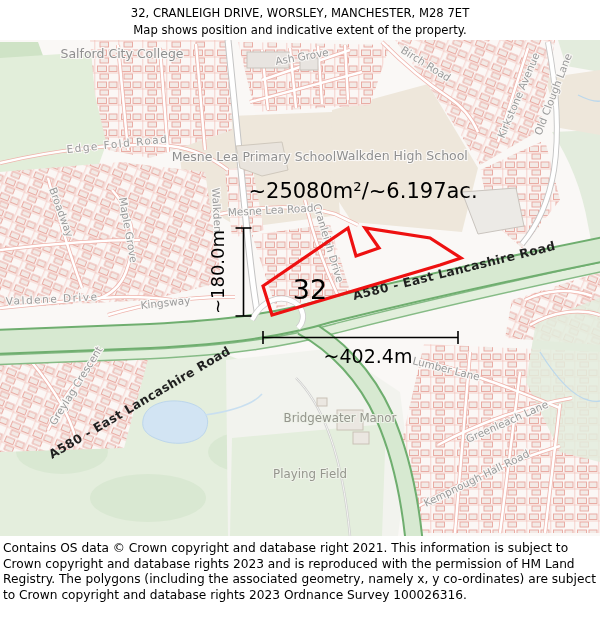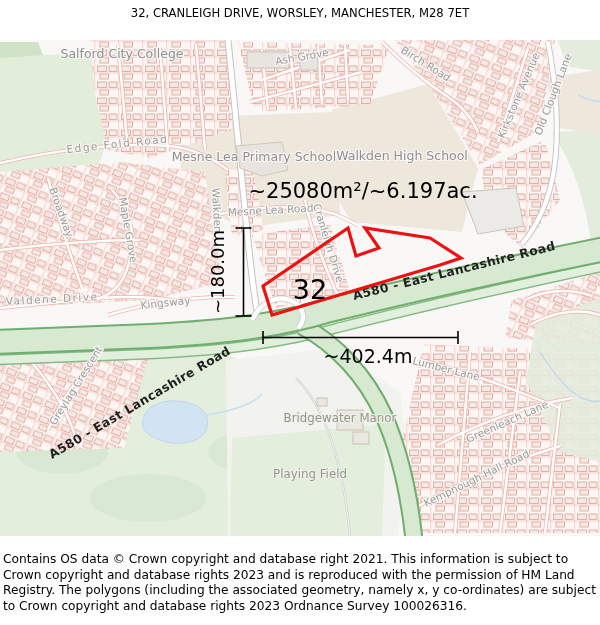--- a/index.html
+++ b/index.html
@@ -2,35 +2,36 @@
 <html><head>
 <meta charset="utf-8">
 <style>
   html,body{margin:0;padding:0;background:#ffffff;}
   body{width:600px;height:625px;overflow:hidden;font-family:"DejaVu Sans","Liberation Sans",sans-serif;}
   .hdr{width:600px;height:40px;text-align:center;padding-top:5px;box-sizing:border-box;background:#fff;}
   .hdr .t1{font-size:11.6px;color:#000;line-height:17px;white-space:nowrap;}
   .hdr .t2{font-size:11.6px;color:#000;line-height:16px;white-space:nowrap;}
   .mapwrap{width:516px;height:496px;position:relative;background:#faf8f6;}
   svg{display:block;}
-  .ftr{width:600px;box-sizing:border-box;padding:16px 3px 0 3px;font-size:12.2px;line-height:15.6px;color:#000;background:#fff;}
+  .ftr{width:600px;box-sizing:border-box;padding:5px 3px 0 3px;font-size:12.2px;line-height:15.6px;color:#000;background:#fff;}
   
   text{font-family:"DejaVu Sans","Liberation Sans",sans-serif;}
   .street{fill:#9a9a9a;font-size:10.5px;paint-order:stroke;stroke:#faf8f6;stroke-width:2.2px;}
   .street-sp{letter-spacing:1.5px;}
   .place{fill:#8f8f8f;font-size:12.5px;paint-order:stroke;stroke:#faf8f6;stroke-width:2.2px;}
   .place-sm{fill:#95968d;font-size:11.8px;paint-order:stroke;stroke:#eef2e9;stroke-width:2px;}
   .roadlbl{fill:#1f1f1f;font-size:12.3px;font-weight:bold;letter-spacing:0.4px;}
   .anno{fill:#000;}
 </style>
 </head>
 <body>
 
 <div class="hdr">
   <div class="t1">32, CRANLEIGH DRIVE, WORSLEY, MANCHESTER, M28 7ET</div>
+  <div class="t2">Map shows position and indicative extent of the property.</div>
 </div>
 
 <div class="mapwrap">
 <svg width="600" height="496" viewBox="0 40 600 496">
   <defs>
     <pattern id="bA" width="24" height="16" patternUnits="userSpaceOnUse">
       <rect width="24" height="16" fill="#fbf7f5"></rect>
       <rect x="1.5" y="2" width="9" height="5.5" fill="#f3eae6" stroke="#e8a59d" stroke-width="0.9"></rect>
       <rect x="13" y="2" width="8" height="5.5" fill="#f3eae6" stroke="#e8a59d" stroke-width="0.9"></rect>
       <rect x="4" y="10" width="8.5" height="5" fill="#f3eae6" stroke="#e8a59d" stroke-width="0.9"></rect>

